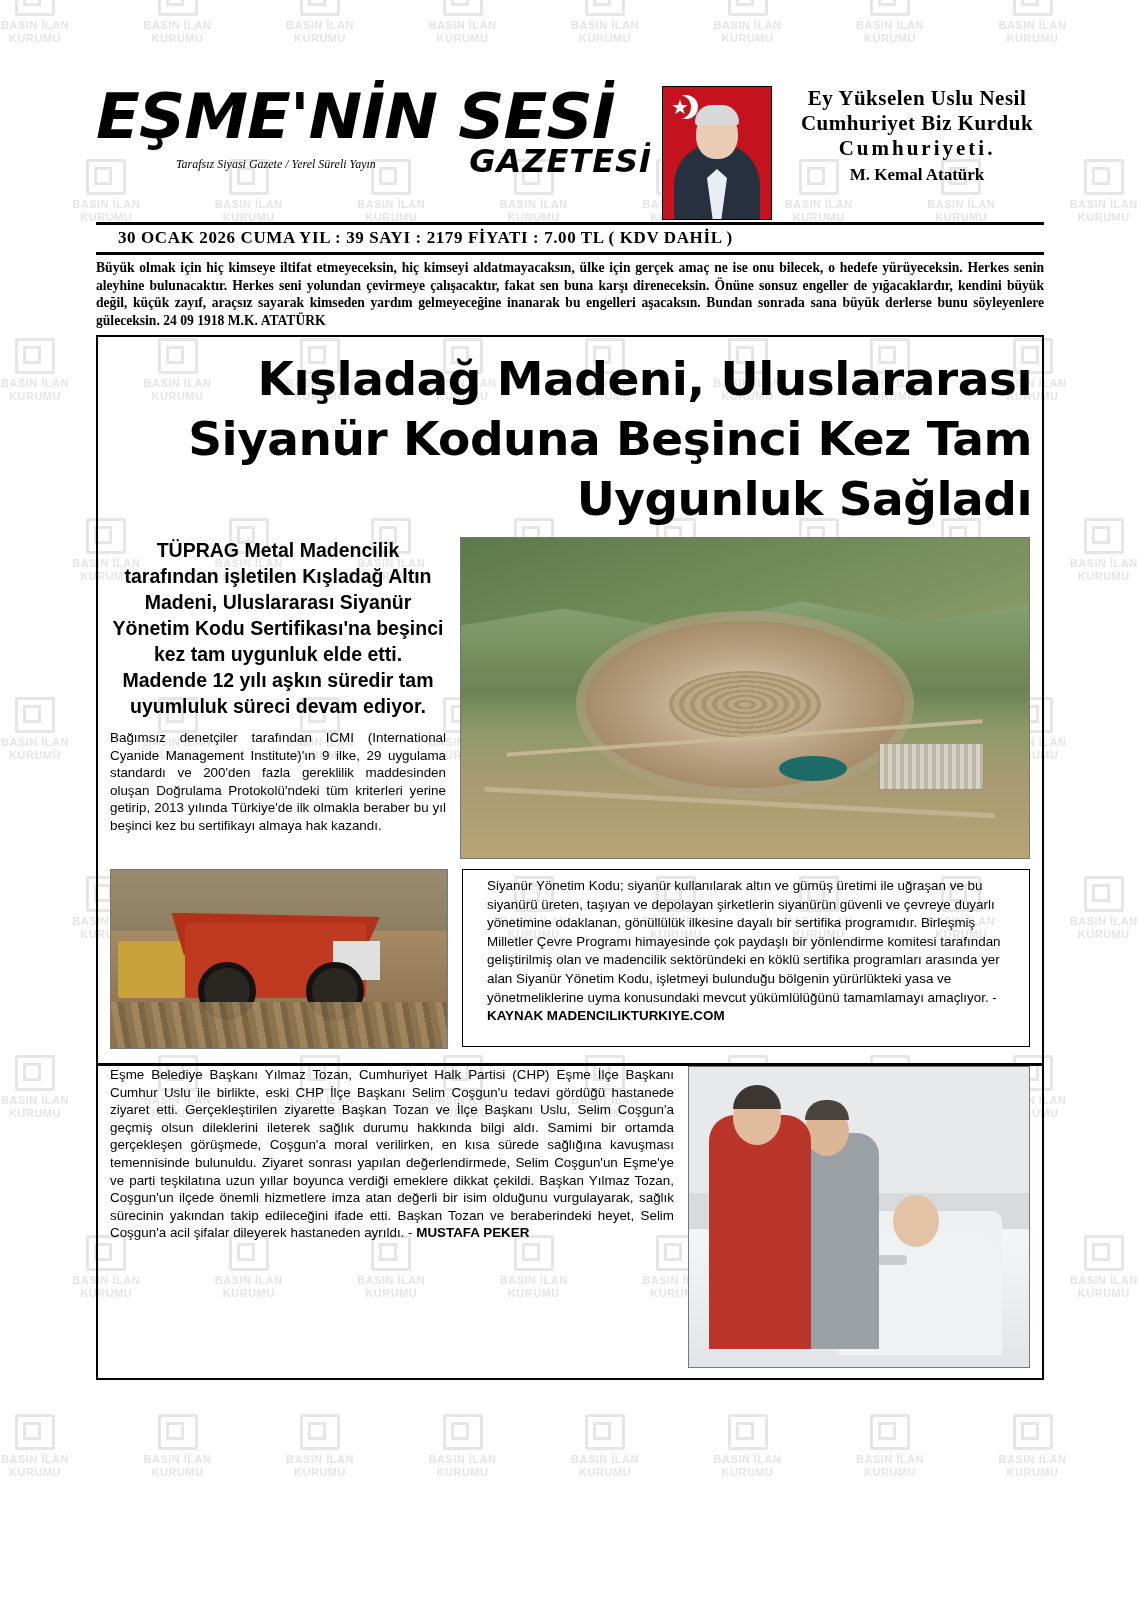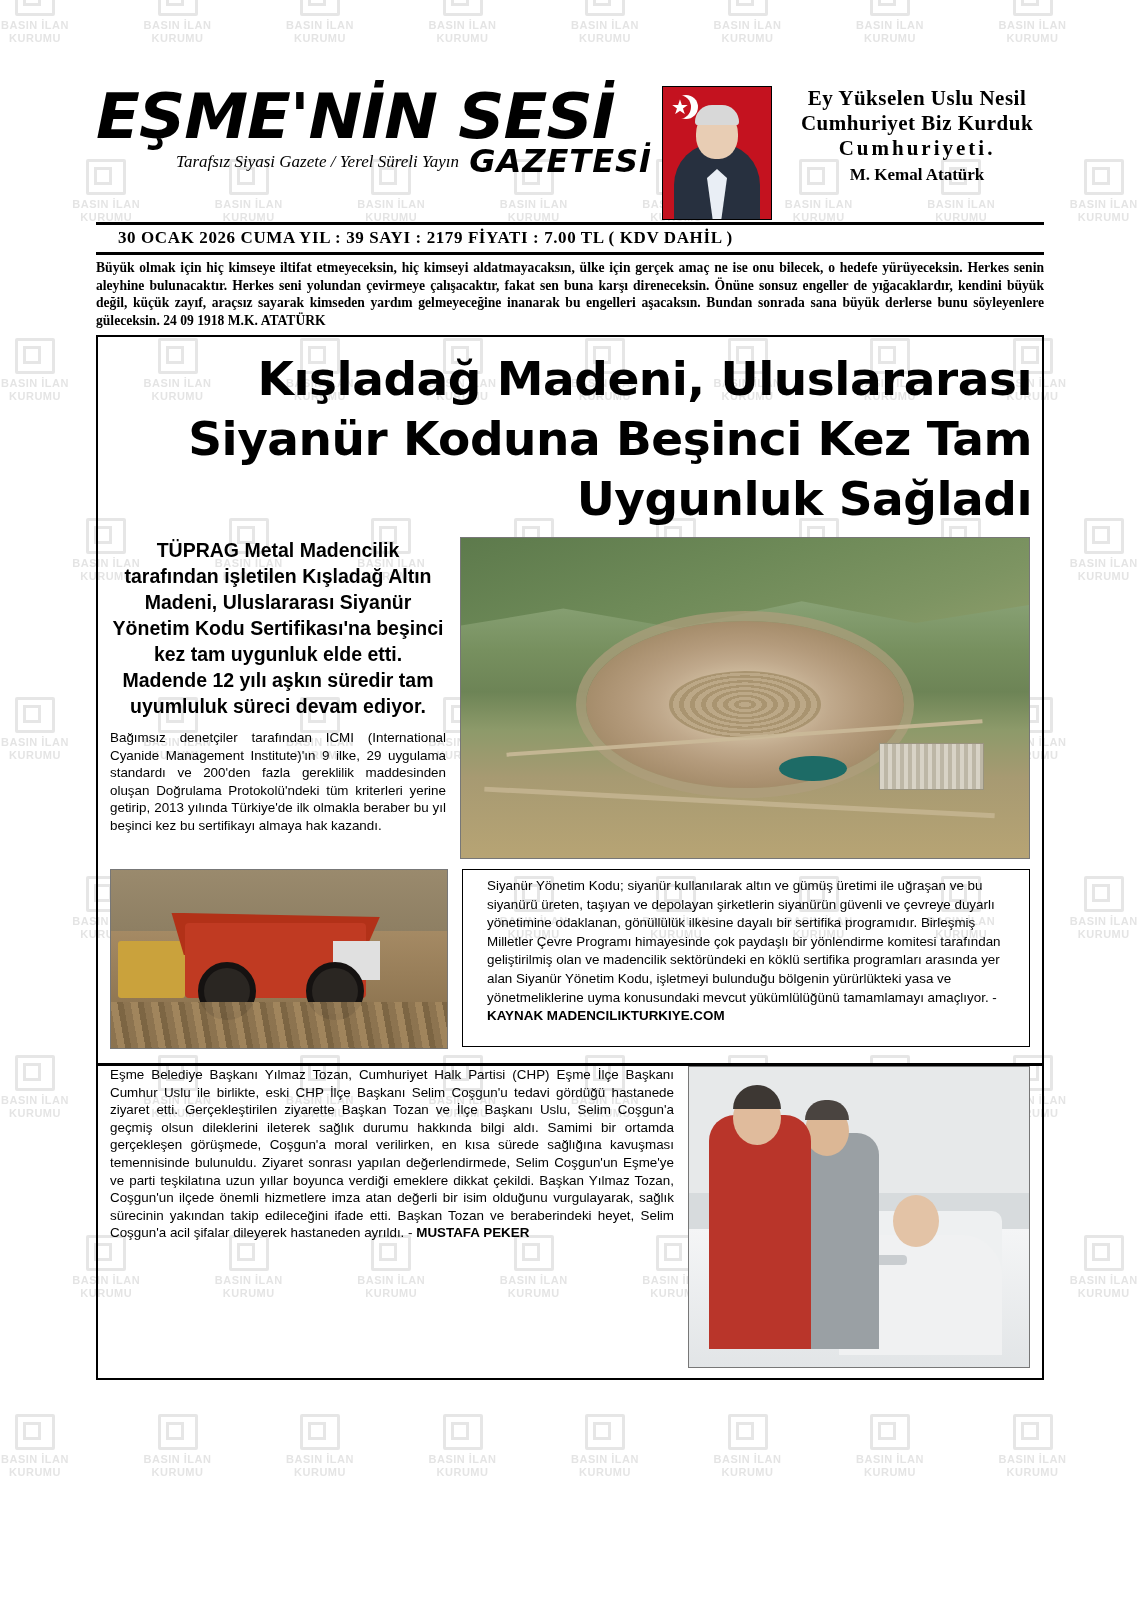--- a/index.html
+++ b/index.html
@@ -91,21 +91,21 @@
   }
   .mast-sub-row {
     display: flex;
     align-items: flex-end;
     justify-content: space-between;
     margin-top: -4px;
   }
   .mast-slogan {
     font-family: "Liberation Serif", serif;
     font-style: italic;
-    font-size: 17px;
+    font-size: 12px;
     padding-left: 80px;
     padding-bottom: 6px;
   }
   .mast-gazetesi {
     font-family: "DejaVu Sans", sans-serif;
     font-weight: bold;
     font-style: italic;
     font-size: 32px;
     letter-spacing: 1px;
     line-height: 34px;

